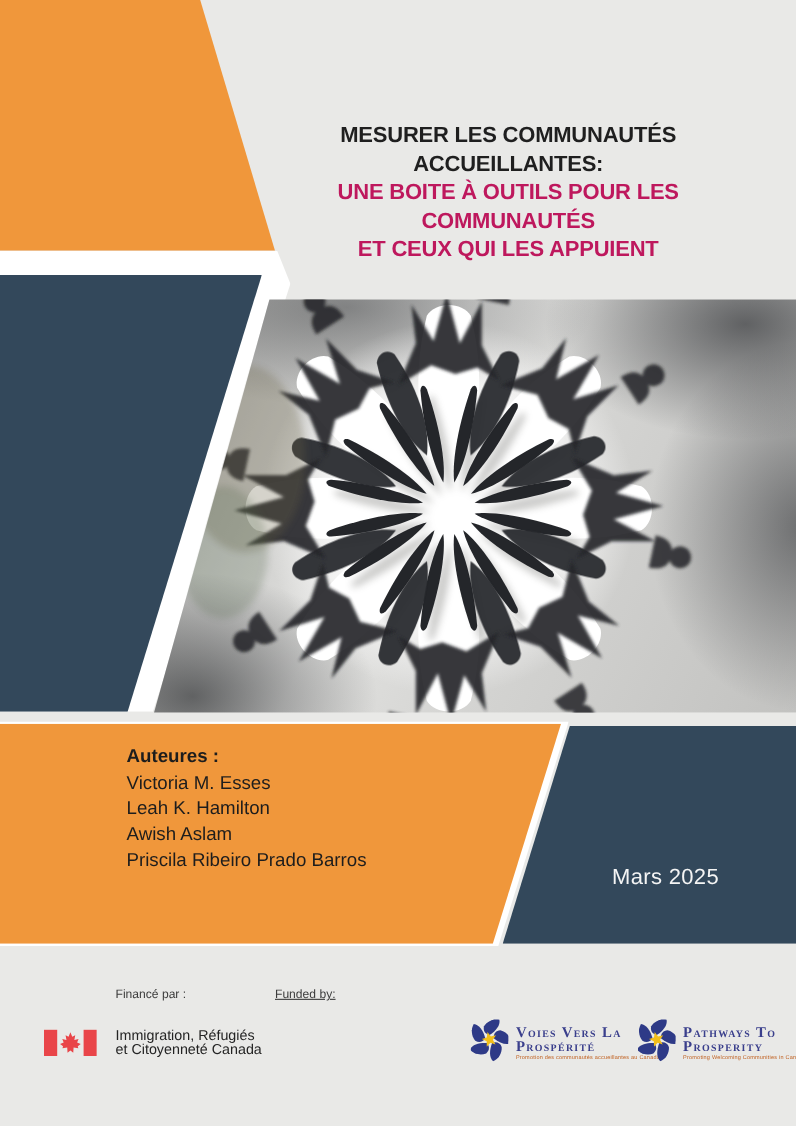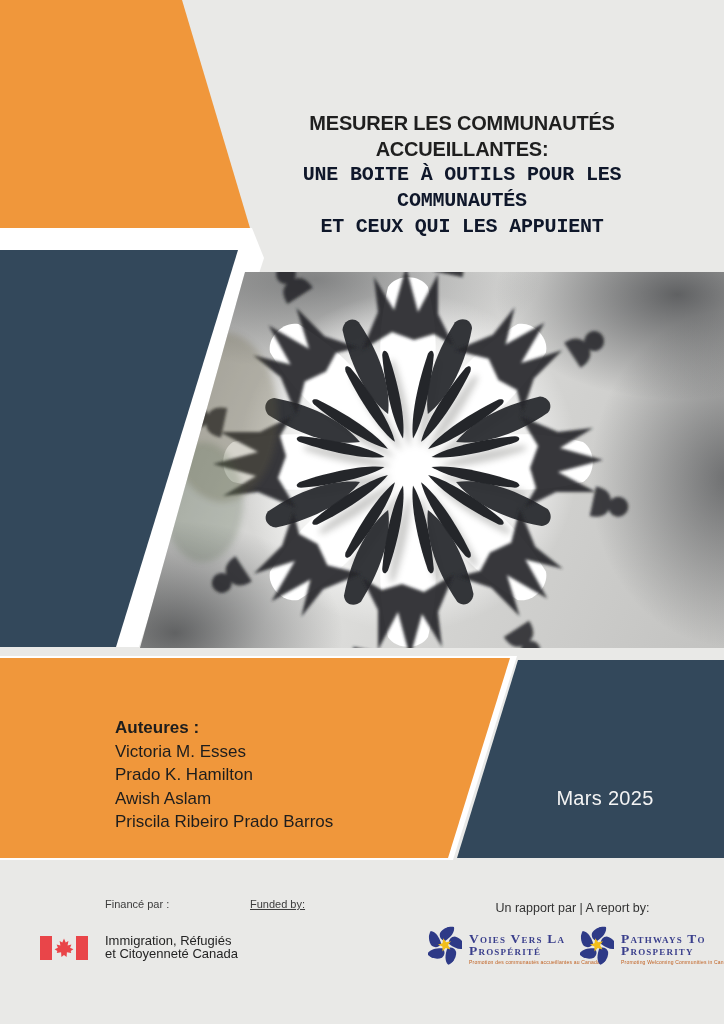--- a/index.html
+++ b/index.html
@@ -12,35 +12,35 @@
   .halo-mid{background:#FFFFFF;clip-path:polygon(0 228px,252px 228px,264px 258px,139px 647px,0 647px);}
   .navy-mid{background:#33485B;clip-path:polygon(0 250px,238px 250px,116px 647px,0 647px);}
   .halo-bottom{background:#FFFFFF;clip-path:polygon(0 656px,517px 656px,453px 860px,0 860px);}
   .orange-bottom{background:#F0973B;clip-path:polygon(0 658px,510px 658px,448px 858px,0 858px);}
   .navy-bottom{background:#33485B;clip-path:polygon(518px 660px,724px 660px,724px 858px,457px 858px);}
 
   
   .title{position:absolute;left:232px;top:110px;width:460px;text-align:center;
          font-weight:bold;font-size:20px;line-height:26px;letter-spacing:-0.2px;}
   .title .dark{color:#1F1F1F;}
-  .title .orange{color:#0f172a;font-family:Liberation Mono, monospace;}
+  .title .orange{color:#be185d;}
 
   
   .photo{position:absolute;left:140px;top:272px;width:584px;height:376px;
          clip-path:polygon(105px 0,584px 0,584px 376px,0 376px);
          background:
            radial-gradient(ellipse 260px 150px at 92% 6%, rgba(28,30,34,.62), transparent 70%),
            radial-gradient(ellipse 200px 240px at 101% 55%, rgba(36,38,42,.55), transparent 70%),
            radial-gradient(ellipse 240px 160px at 6% 96%, rgba(22,24,27,.6), transparent 70%),
            radial-gradient(ellipse 300px 120px at 30% 2%, rgba(55,57,60,.5), transparent 75%),
            linear-gradient(115deg,#a9a9a7,#e2e2e0 38%,#d3d3d1 62%,#c2c2c0);}
   .photo svg{position:absolute;inset:0;}
 
   
-  .authors{position:absolute;left:115px;top:716px;font-size:17px;line-height:23.5px;color:#1D1D1D;}
+  .authors{position:absolute;left:115px;top:676px;font-size:17px;line-height:23.5px;color:#1D1D1D;}
   .authors .heading{font-weight:bold;}
 
   
   .date{position:absolute;left:495px;top:787px;width:220px;text-align:center;
         color:#F4F4F4;font-size:20px;letter-spacing:.3px;}
 
   
   .footer-label{position:absolute;font-size:11px;color:#3C3C3C;}
   .flabel-fr{left:105px;top:898px;}
   .flabel-en{left:250px;top:898px;text-decoration:underline;}
@@ -175,42 +175,41 @@
 
         <ellipse cx="-185" cy="-45" rx="55" ry="85" fill="#6B6347" opacity=".28" filter="url(#soft2)"></ellipse>
         <ellipse cx="-205" cy="40" rx="40" ry="60" fill="#4A5F3F" opacity=".22" filter="url(#soft2)"></ellipse>
       </g>
     </svg>
   </div>
 
   <div class="authors">
     <div class="heading">Auteures :</div>
     <div>Victoria M. Esses</div>
-    <div>Prado K. Hamilton</div>
+    <div>Leah K. Hamilton</div>
     <div>Awish Aslam</div>
     <div>Priscila Ribeiro Prado Barros</div>
   </div>
 
   <div class="date">Mars 2025</div>
 
   <div class="footer-label flabel-fr">Financé par :</div>
   <div class="footer-label flabel-en">Funded by:</div>
 
   <svg class="flag" viewBox="0 0 48 24">
     <rect x="0" y="0" width="12" height="24" fill="#E94549"></rect>
     <rect x="36" y="0" width="12" height="24" fill="#E94549"></rect>
     <path fill="#E94549" d="M24,2.5 L25.7,6.4 L28.4,5.1 L27.6,9.4 L31.4,8.5 L30.1,11.7 L33.4,13.2 L30.7,15.1 L31.2,16.9 L26.9,16.2 L26.6,21 L24,18.9 L21.4,21 L21.1,16.2 L16.8,16.9 L17.3,15.1 L14.6,13.2 L17.9,11.7 L16.6,8.5 L20.4,9.4 L19.6,5.1 L22.3,6.4 Z"></path>
   </svg>
 
   <div class="ircc ircc-fr">
     <div>Immigration, Réfugiés</div>
     <div>et Citoyenneté Canada</div>
   </div>
 
-  <div class="report-by">Un rapport par | A report by:</div>
 
   <div class="logo logo-vvp">
     <svg viewBox="0 0 34 42">
       <g transform="translate(17,22)">
         <g fill="#2E3A87">
           <g>
               <circle cx="4" cy="-15" r="3"></circle>
               <path d="M0,-4 C6,-8 10,-13 9,-18 C4,-19 -2,-17 -5,-12 C-6,-8 -4,-5 0,-4 Z"></path>
             </g>
           <g transform="rotate(72)">

